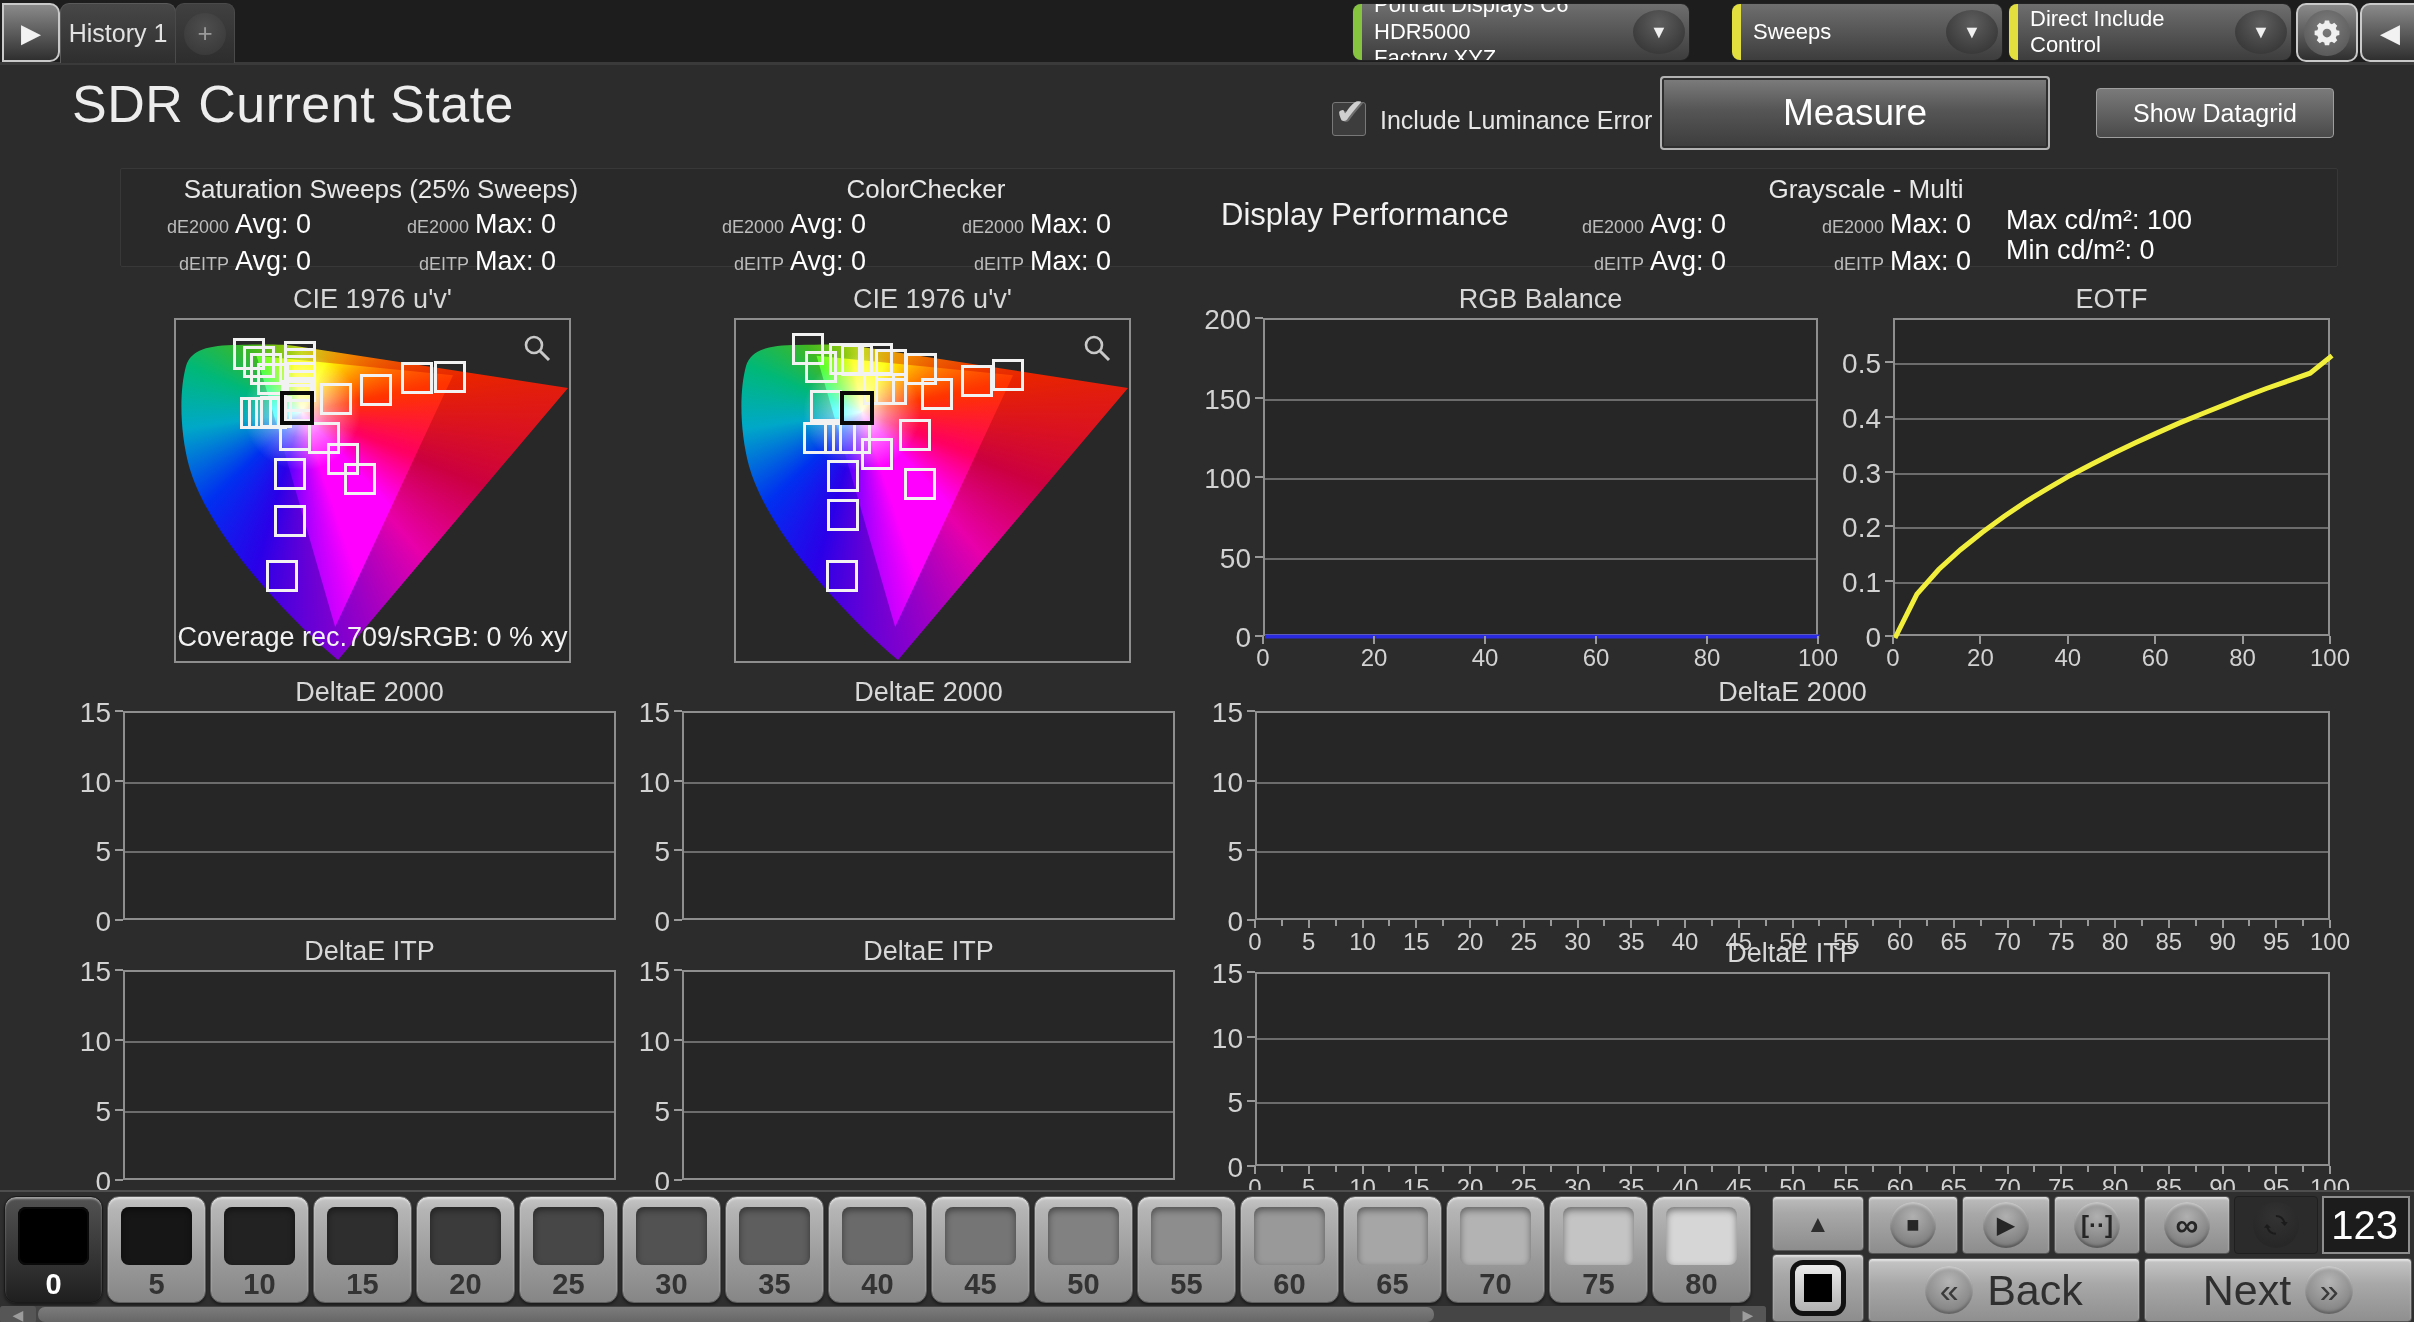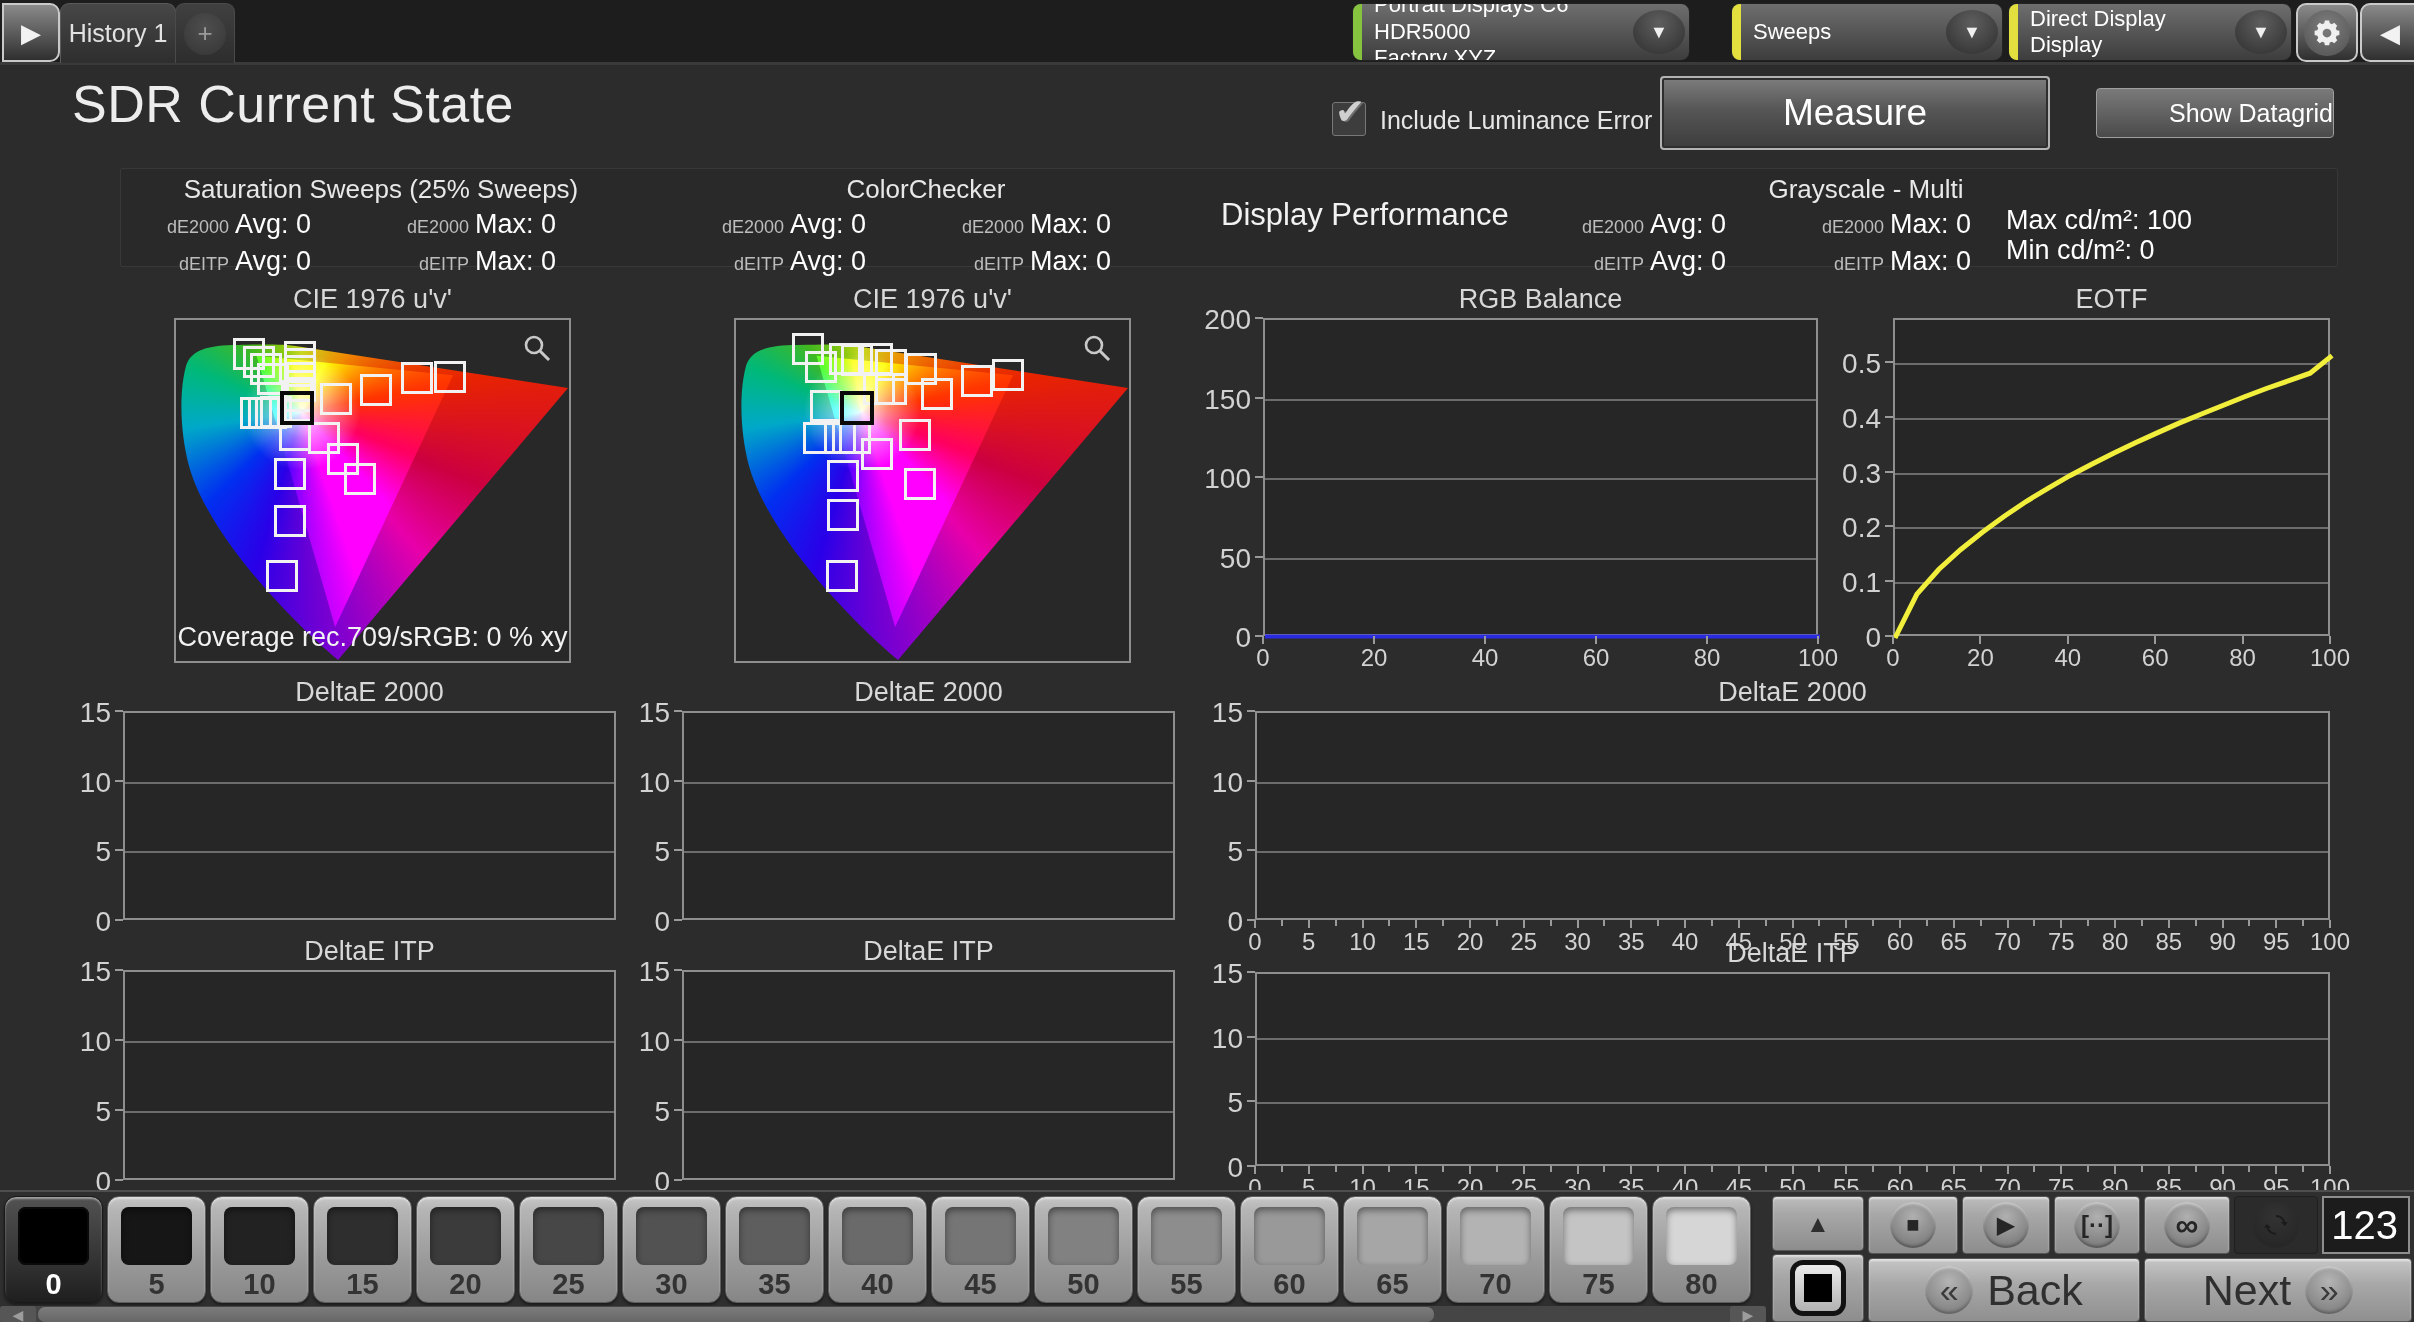--- a/index.html
+++ b/index.html
@@ -35,21 +35,21 @@
 
   
   #page-title{position:absolute;left:72px;top:74px;font-size:52px;color:#ededed;letter-spacing:.5px;}
   #lum-check{position:absolute;left:1332px;top:102px;width:32px;height:32px;background:#3d3d3d;border:1px solid #787878;border-radius:3px;}
   #lum-check .mark{position:absolute;left:2px;top:-12px;font-size:36px;color:#cfcfcf;text-shadow:2px 1px 0 #6e6e6e;}
   #lum-label{position:absolute;left:1380px;top:106px;font-size:25px;color:#e5e5e5;}
   #measure-btn{position:absolute;left:1660px;top:76px;width:386px;height:70px;border-radius:4px;border:2px solid #b2b2b2;
                background:linear-gradient(#7d7d7d,#565656 45%,#3c3c3c);box-shadow:inset 0 0 0 2px #2e2e2e;
                display:flex;align-items:center;justify-content:center;font-size:37px;color:#fff;}
   #datagrid-btn{position:absolute;left:2096px;top:88px;width:236px;height:48px;border-radius:4px;border:1px solid #9e9e9e;
-                background:linear-gradient(#7a7a7a,#4a4a4a);display:flex;align-items:center;justify-content:flex-end;
+                background:linear-gradient(#7a7a7a,#4a4a4a);display:flex;align-items:center;justify-content:center;
                 font-size:25px;color:#fff;}
 
   
   #stats{position:absolute;left:120px;top:168px;width:2216px;height:97px;background:#292929;border:1px solid #383838;border-radius:2px;}
   .stat-title{position:absolute;top:5px;font-size:26px;color:#e8e8e8;text-align:center;}
   .stat-grid{position:absolute;display:grid;grid-template-columns:78px 150px 78px 150px;column-gap:6px;row-gap:6px;align-items:baseline;}
   .stat-k{font-size:18px;color:#bdbdbd;text-align:right;}
   .stat-v{font-size:27px;color:#fff;}
   #display-performance{position:absolute;left:1100px;top:28px;font-size:31px;color:#f2f2f2;}
   .lum-line{position:absolute;left:1885px;font-size:27px;color:#fff;}
@@ -140,21 +140,21 @@
       </div>
       <div class="dd-chev">▼</div>
     </div>
     <div id="dd-source" class="dropdown">
       <div class="dd-stripe dd-yellow"></div>
       <div class="dd-text">Sweeps</div>
       <div class="dd-chev">▼</div>
     </div>
     <div id="dd-control" class="dropdown">
       <div class="dd-stripe dd-yellow"></div>
-      <div class="dd-text">Direct Display Display</div>
+      <div class="dd-text">Direct Include Control</div>
       <div class="dd-chev">▼</div>
     </div>
 
     <div id="gear-btn" class="roundbtn">
       <span class="disc-s">
         <svg width="30" height="30" viewBox="0 0 24 24">
           <path fill="#f0f0f0" fill-rule="evenodd" d="M10.3 2h3.4l.5 2.2 1.7.7 1.9-1.2 2.4 2.4-1.2 1.9.7 1.7 2.2.5v3.4l-2.2.5-.7 1.7 1.2 1.9-2.4 2.4-1.9-1.2-1.7.7-.5 2.2h-3.4l-.5-2.2-1.7-.7-1.9 1.2-2.4-2.4 1.2-1.9-.7-1.7-2.2-.5v-3.4l2.2-.5.7-1.7-1.2-1.9 2.4-2.4 1.9 1.2 1.7-.7.5-2.2z M12 15.5a3.5 3.5 0 1 1 0-7 3.5 3.5 0 0 1 0 7z"></path>
         </svg>
       </span>
     </div>

